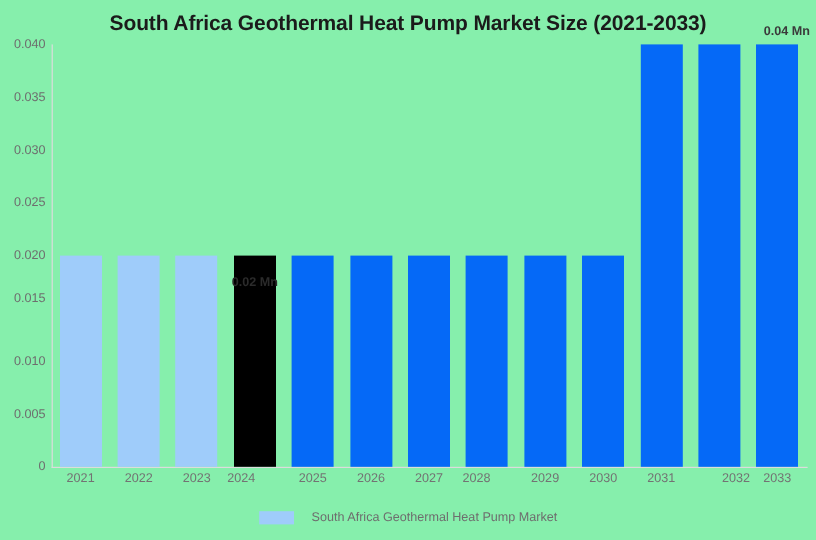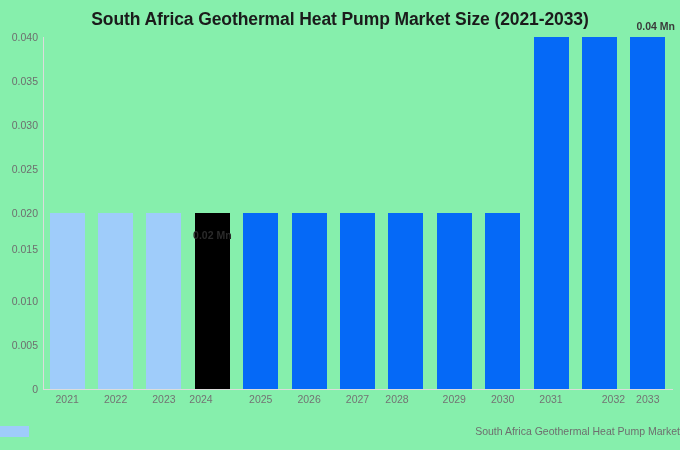--- a/index.html
+++ b/index.html
@@ -122,21 +122,21 @@
   }
 
   
   .legend {
     position: absolute;
     left: 0;
     top: 425px;
     width: 680px;
     display: flex;
     align-items: center;
-    justify-content: space-between;
+    justify-content: center;
     gap: 15px;
   }
   .legend-swatch {
     width: 29px;
     height: 11px;
     display: inline-block;
   }
   .legend-text {
     font-size: 10.5px;
     color: #6e6e6e;

